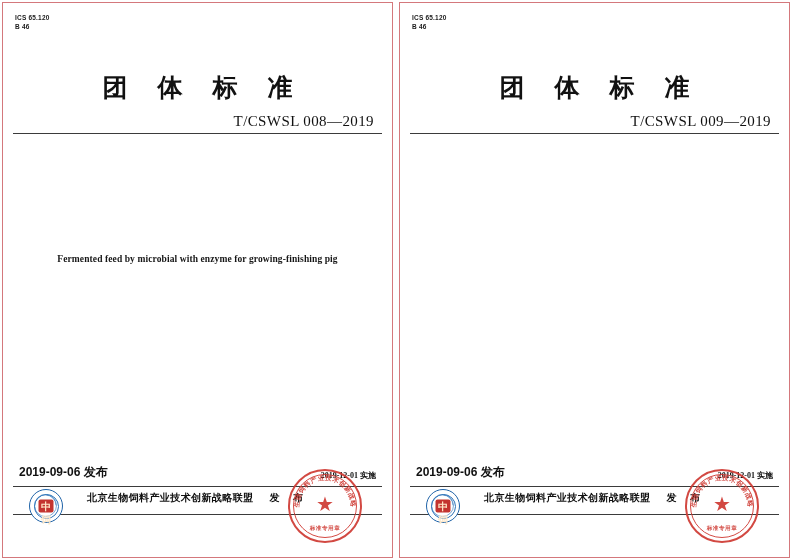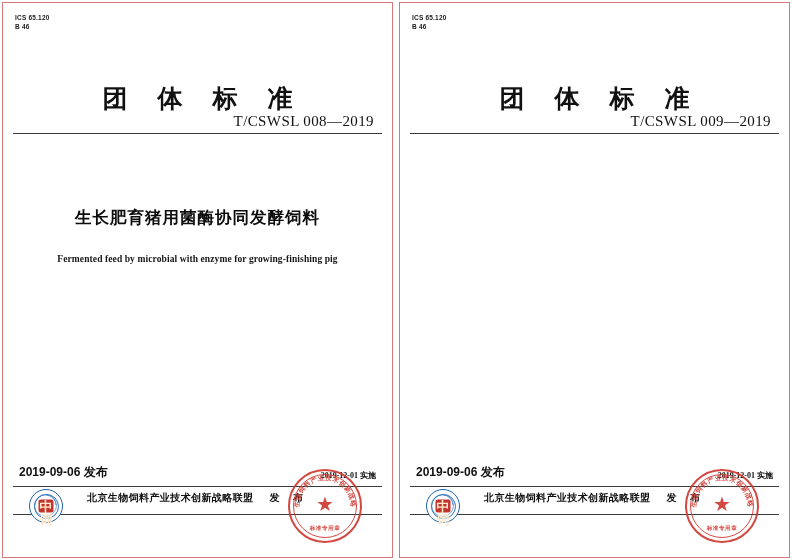--- a/index.html
+++ b/index.html
@@ -56,21 +56,20 @@
     left: 0;
     right: 0;
     top: 60px;
     text-align: center;
     font-family: Liberation Mono, monospace;
     font-size: 25px;
     font-weight: 700;
     letter-spacing: 30px;
     text-indent: 30px;
     color: #111111;
-    margin-top: 11px;
   }
   .std-no {
     position: absolute;
     right: 10px;
     top: 102px;
     font-family: "Liberation Serif", serif;
     font-size: 15px;
     color: #111111;
     letter-spacing: 0.4px;
   }
@@ -191,21 +190,21 @@
     position: absolute;
     left: 50%;
     top: 50%;
     transform: translate(-50%, -50%);
     width: 15px;
     height: 13px;
     border-radius: 2px;
     background: #c4342f;
     color: #ffe9c9;
     font-family: "DejaVu Sans", sans-serif;
-    font-size: 13px;
+    font-size: 10px;
     font-weight: 700;
     line-height: 13px;
     text-align: center;
   }
   .emblem-ticks {
     position: absolute;
     left: 0; top: 0; right: 0; bottom: 0;
   }
   
   .seal {
@@ -268,21 +267,20 @@
         <div>ICS 65.120</div>
         <div>B 46</div>
       </div>
 
       <div class="gb-title">团体标准</div>
 
       <div class="std-no">T/CSWSL 008—2019</div>
 
       <div class="rule-top"></div>
 
-      <div class="title-cn">生长肥育猪用菌酶协同发酵饲料</div>
       <div class="title-en">Fermented feed by microbial with enzyme for growing-finishing pig</div>
 
       <div class="rule-bottom"></div>
 
       <div class="issue-date">2019-09-06 发布</div>
       <div class="impl-date">2019-12-01 实施</div>
 
       <div class="rule-bottom2"></div>
 
       <div class="publisher-row">

